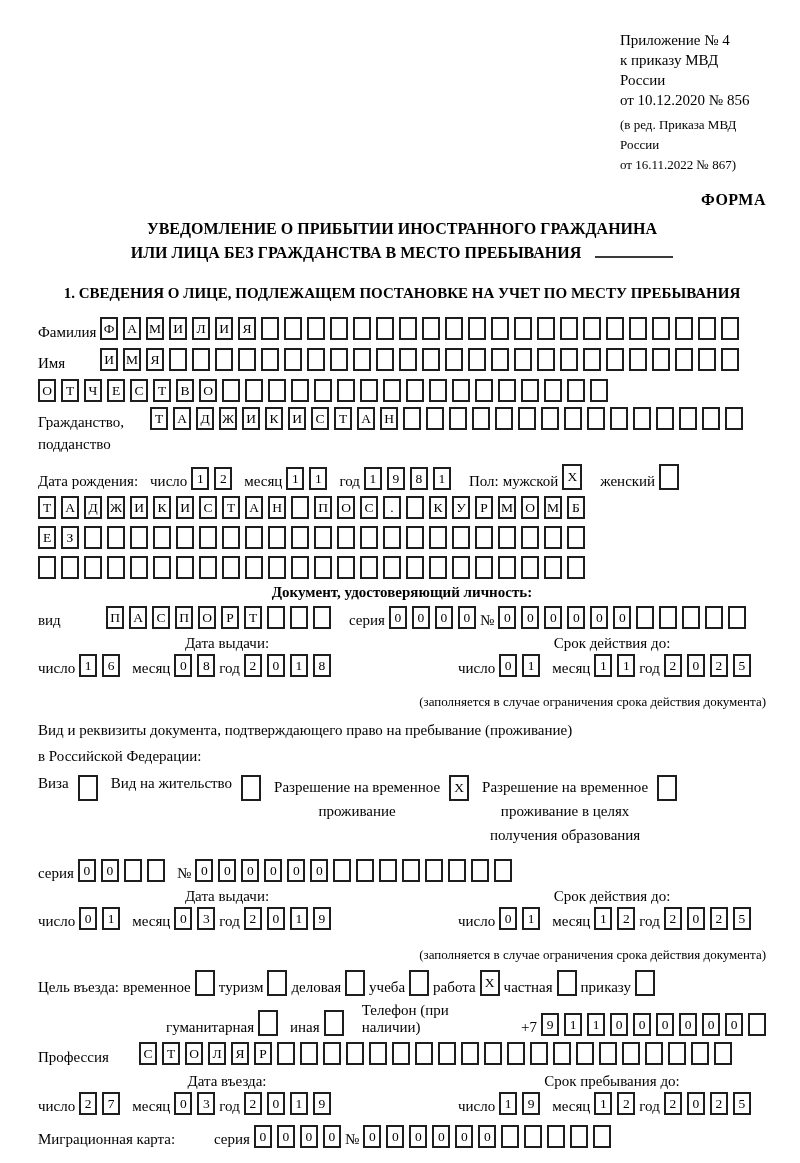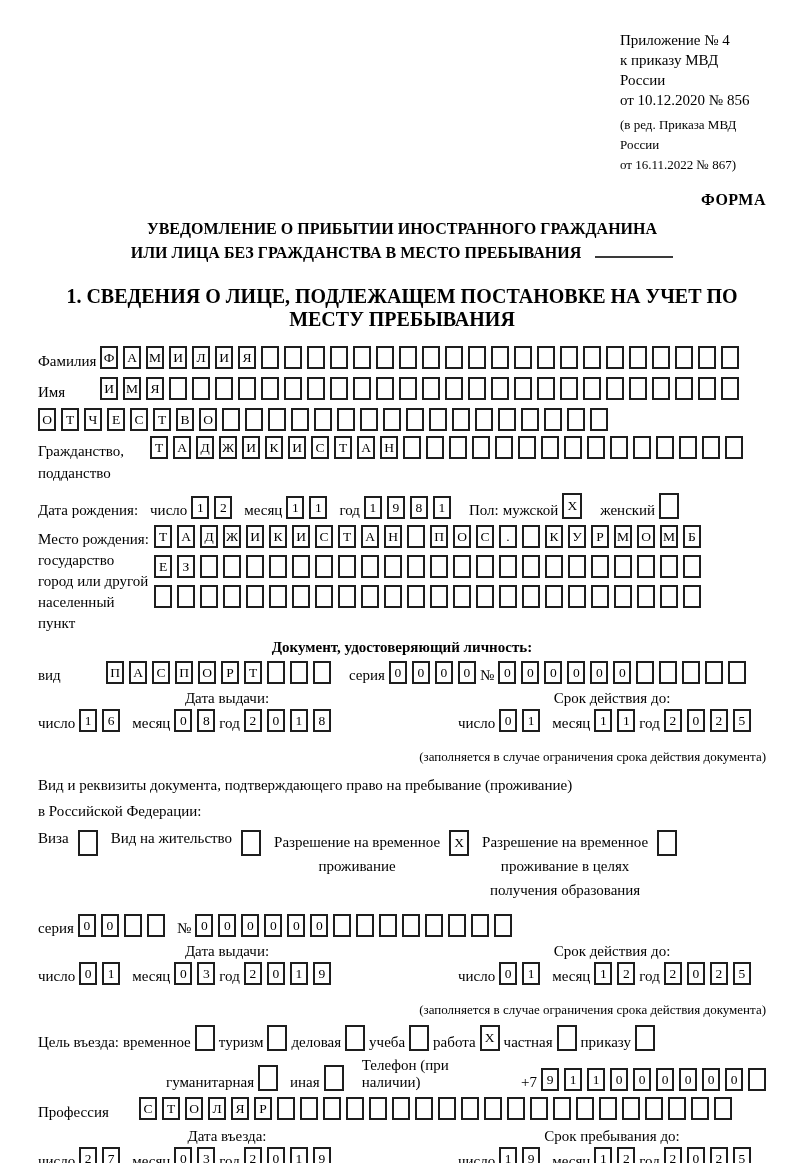--- a/index.html
+++ b/index.html
@@ -12,21 +12,21 @@
 
   
   .appendix { margin-left:582px; line-height:20px; }
   .appendix .small { font-size:13px; }
   .appendix .gap { margin-top:5px; }
   .forma { text-align:right; font-weight:bold; font-size:16px; margin:16px 0 4px; letter-spacing:.5px; }
 
   
   .title { text-align:center; font-weight:bold; font-size:16px; line-height:1.5; margin-top:8px; }
   .title-blank { display:inline-block; width:78px; border-bottom:2.5px solid #3a3a3a; margin-left:14px; vertical-align:baseline; }
-  .sec { text-align:center; font-weight:bold; font-size:20px; margin:20px 0 15px; }
+  .sec { text-align:center; font-weight:bold; font-size:15px; margin:20px 0 15px; }
 
   
   .cells { display:inline-flex; gap:5px; flex:none; }
   .cell {
     width:18px; height:23px; flex:none;
     border:2px solid #1e1e1e; background:#fff;
     display:inline-flex; align-items:center; justify-content:center;
     font-size:13.5px; font-family:"Liberation Serif", serif;
   }
   .cb .cell { width:20px; height:26px; }
@@ -235,26 +235,20 @@
     <span class="cells cb">
         <span class="cell">X</span>
       </span>
     <span class="sp2">женский</span>
     <span class="cells cb">
         <span class="cell"></span>
       </span>
   </div>
 
   <div class="frow">
-    <div class="flabel" style="width:116px; line-height:21px">
-      <div>Место рождения:</div>
-      <div>государство</div>
-      <div>город или другой</div>
-      <div>населенный пункт</div>
-    </div>
     <div class="cellcol">
       <div class="cells">
           <span class="cell">Т</span>
           <span class="cell">А</span>
           <span class="cell">Д</span>
           <span class="cell">Ж</span>
           <span class="cell">И</span>
           <span class="cell">К</span>
           <span class="cell">И</span>
           <span class="cell">С</span>

